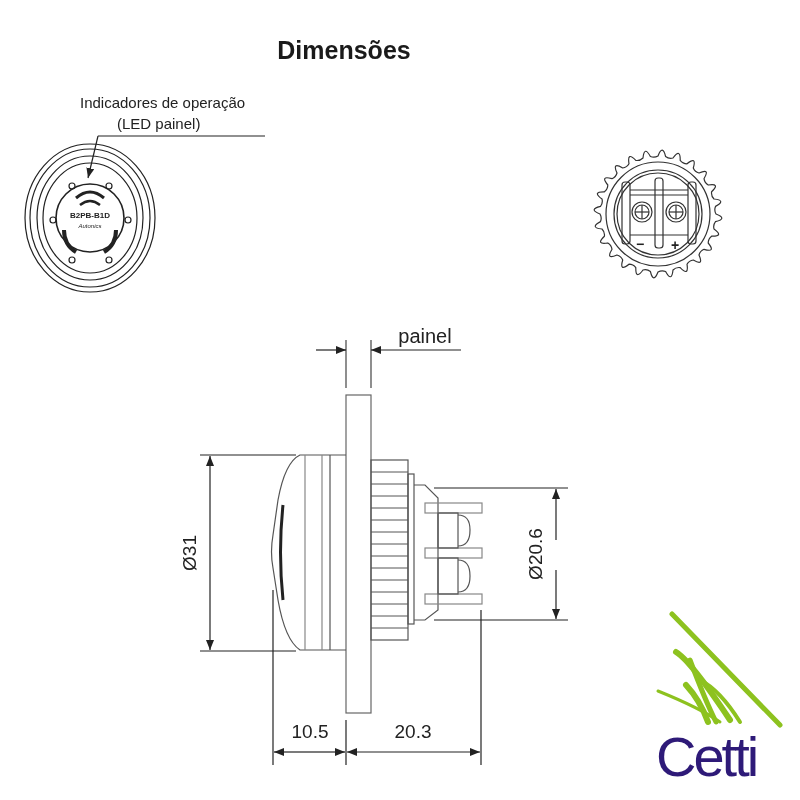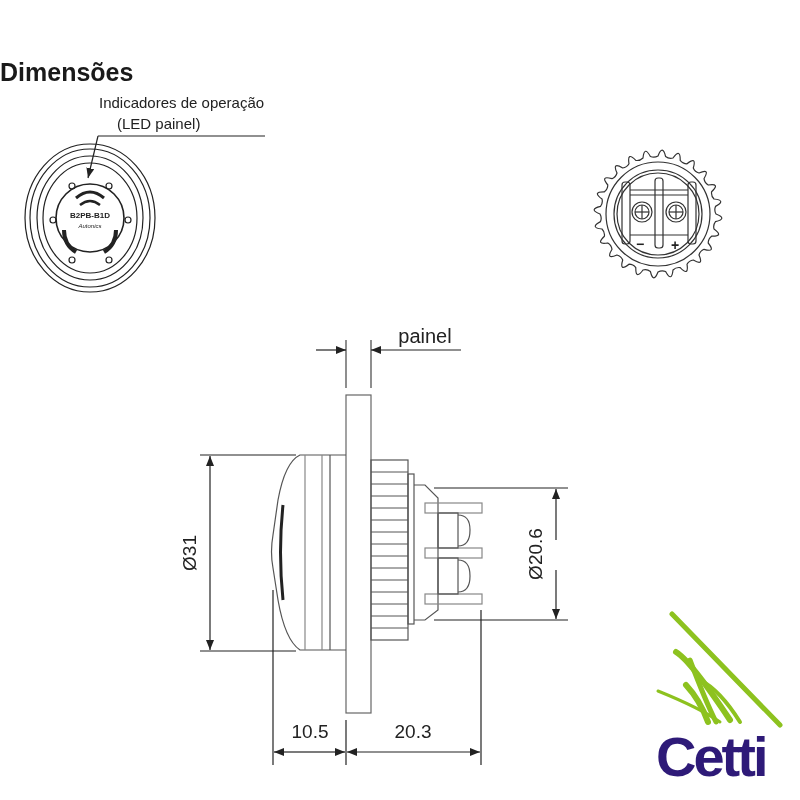--- a/index.html
+++ b/index.html
@@ -1,27 +1,27 @@
 <!DOCTYPE html>
 <html><head>
 <meta charset="utf-8">
 <style>
   html,body{margin:0;padding:0;background:#fff;}
   body{width:800px;height:800px;position:relative;overflow:hidden;font-family:"Liberation Sans",sans-serif;}
-  .title{position:absolute;left:0;top:36px;width:688px;text-align:left;font-weight:bold;font-size:25px;color:#1a1a1a;padding-left:-12px;margin-top:22px;}
+  .title{position:absolute;left:0;top:36px;width:688px;text-align:center;font-weight:bold;font-size:25px;color:#1a1a1a;padding-left:-12px;}
   .lbl{position:absolute;font-size:15px;color:#222;}
   svg{position:absolute;left:0;top:0;}
-  .logo-text{position:absolute;left:656px;top:724px;font-size:56px;font-weight:bold;color:#2e1a78;letter-spacing:-3px;font-family:"Liberation Sans",sans-serif;}
+  .logo-text{position:absolute;left:656px;top:724px;font-size:56px;font-weight:normal;color:#2e1a78;letter-spacing:-3px;font-family:"Liberation Sans",sans-serif;}
 </style>
 </head>
 <body>
 
 <div class="title">Dimensões</div>
 
-<div class="lbl" style="left:80px;top:94px;margin-left:19px;">Indicadores de operação</div>
+<div class="lbl" style="left:80px;top:94px;">Indicadores de operação</div>
 <div class="lbl" style="left:117px;top:115px;">(LED painel)</div>
 
 <svg width="800" height="800" viewBox="0 0 800 800">
   <defs>
     <marker id="arr" markerWidth="10" markerHeight="8" refX="10" refY="4" orient="auto" markerUnits="userSpaceOnUse">
       <path d="M0,0 L10,4 L0,8 Z" fill="#222"></path>
     </marker>
   </defs>
 
   <g stroke="#222" fill="none" stroke-width="1.2">

